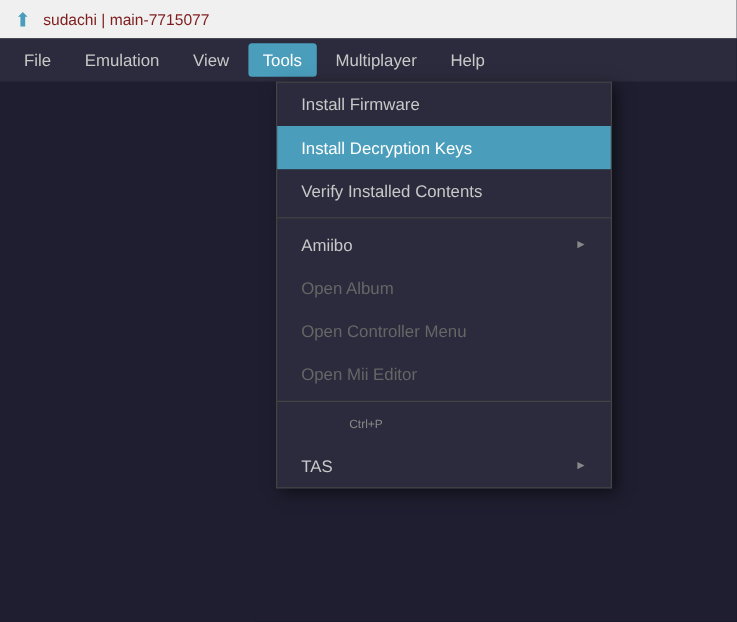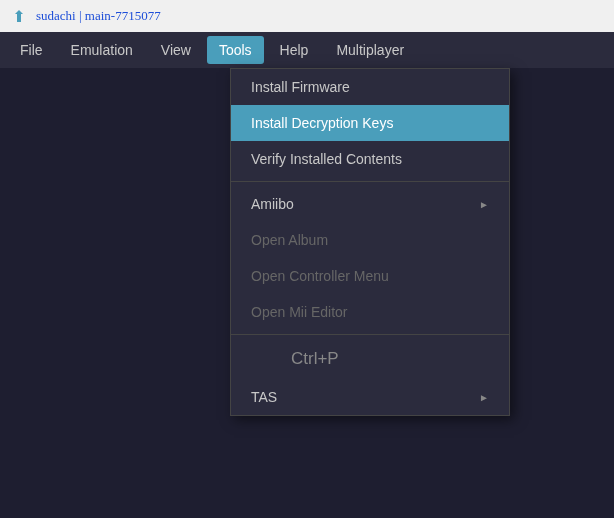--- a/index.html
+++ b/index.html
@@ -30,22 +30,21 @@
     .title-bar-icon {
       width: 18px;
       height: 18px;
       display: flex;
       align-items: center;
       justify-content: center;
     }
 
     .title-bar-text {
       font-size: 13px;
-      color: #1d4ed8;
-      font-family: Liberation Serif, serif;
+      color: #7f1d1d;
     }
 
     .menu-bar {
       background-color: #2b2b3d;
       height: 36px;
       display: flex;
       align-items: center;
       padding: 16px 8px;
       gap: 4px;
       position: relative;
@@ -99,21 +98,21 @@
       text-align: center;
     }
 
     .dropdown-separator {
       height: 1px;
       background-color: #444;
       margin: 4px 0;
     }
 
     .dropdown-item .shortcut {
-      font-size: 17px;
+      font-size: 10px;
       color: #888;
       margin-left: 40px;
     }
 
     .arrow-icon {
       font-size: 10px;
       color: #888;
     }
 
     .main-content {
@@ -132,22 +131,22 @@
     </svg>
   </div>
   <span class="title-bar-text">sudachi | main-7715077</span>
 </div>
 
 <div class="menu-bar">
   <div class="menu-item">File</div>
   <div class="menu-item">Emulation</div>
   <div class="menu-item">View</div>
   <div class="menu-item active">Tools</div>
+  <div class="menu-item">Multiplayer</div>
   <div class="menu-item">Help</div>
-  <div class="menu-item">Multiplayer</div>
 
   <div class="dropdown-container">
 
     <div class="dropdown-item">
       <span>Install Firmware</span>
     </div>
 
     <div class="dropdown-item highlighted">
       <span>Install Decryption Keys</span>
     </div>

